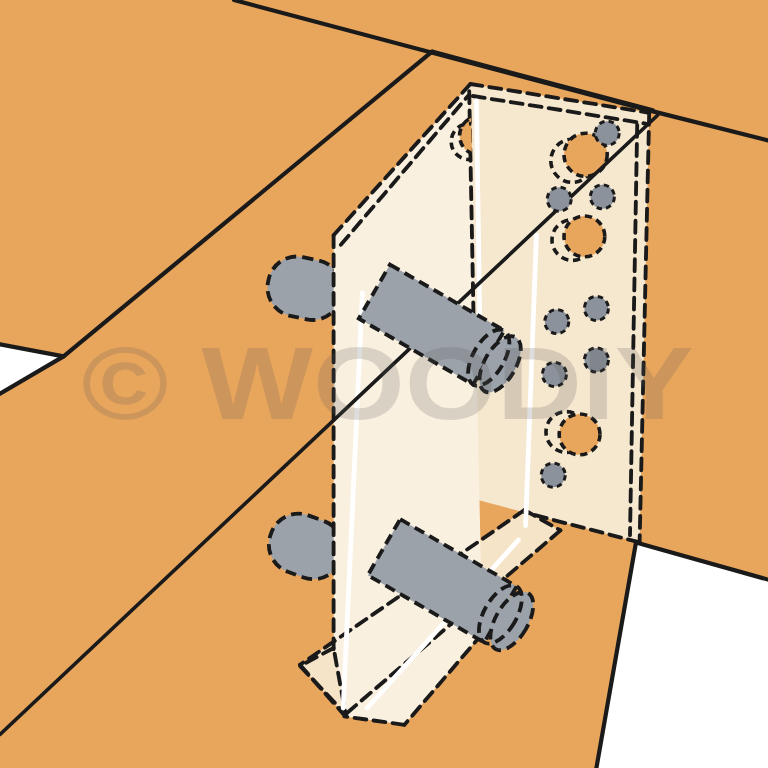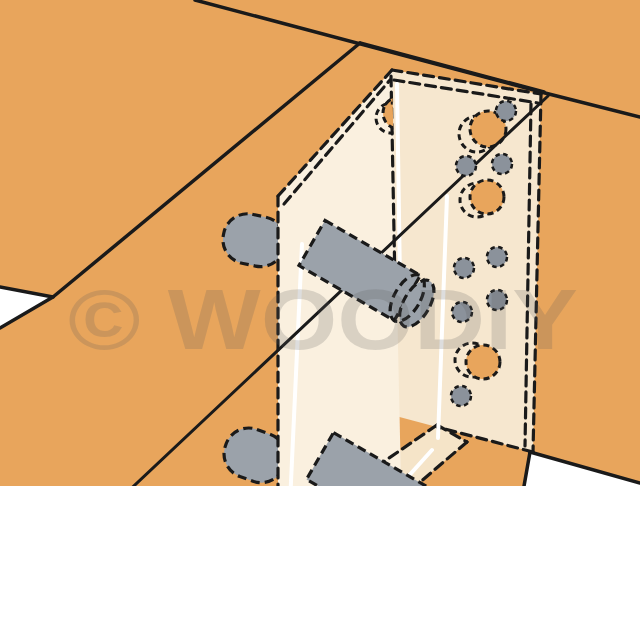--- a/index.html
+++ b/index.html
@@ -1,18 +1,18 @@
 <!DOCTYPE html>
 <html style="--background: #FFFFFF; --wood: #E8A55C; --outline: #1A1A1A; --bracket-web: #FAF0DF; --bracket-plate: #F6E7CF; --bracket-flange: #F5E4C8; --dowel-gray: #9BA2AA; --dot-gray: #8B929B; --highlight-white: #FFFFFF; --watermark-gray: #5A5A5A;"><head>
 <meta charset="utf-8">
 <style>
   html,body{margin:0;padding:0;background:#fff;}
   .stage{
     position:relative;
-    width:640px;height:486px;
+    width:640px;height:640px;
     overflow:hidden;
     font-family:"Liberation Sans", sans-serif;
   }
   .stage svg{display:block;width:640px;height:640px;}
   .watermark{
     font-family:"Liberation Sans", sans-serif;
     font-weight:bold;
   }
 </style>
 </head>

